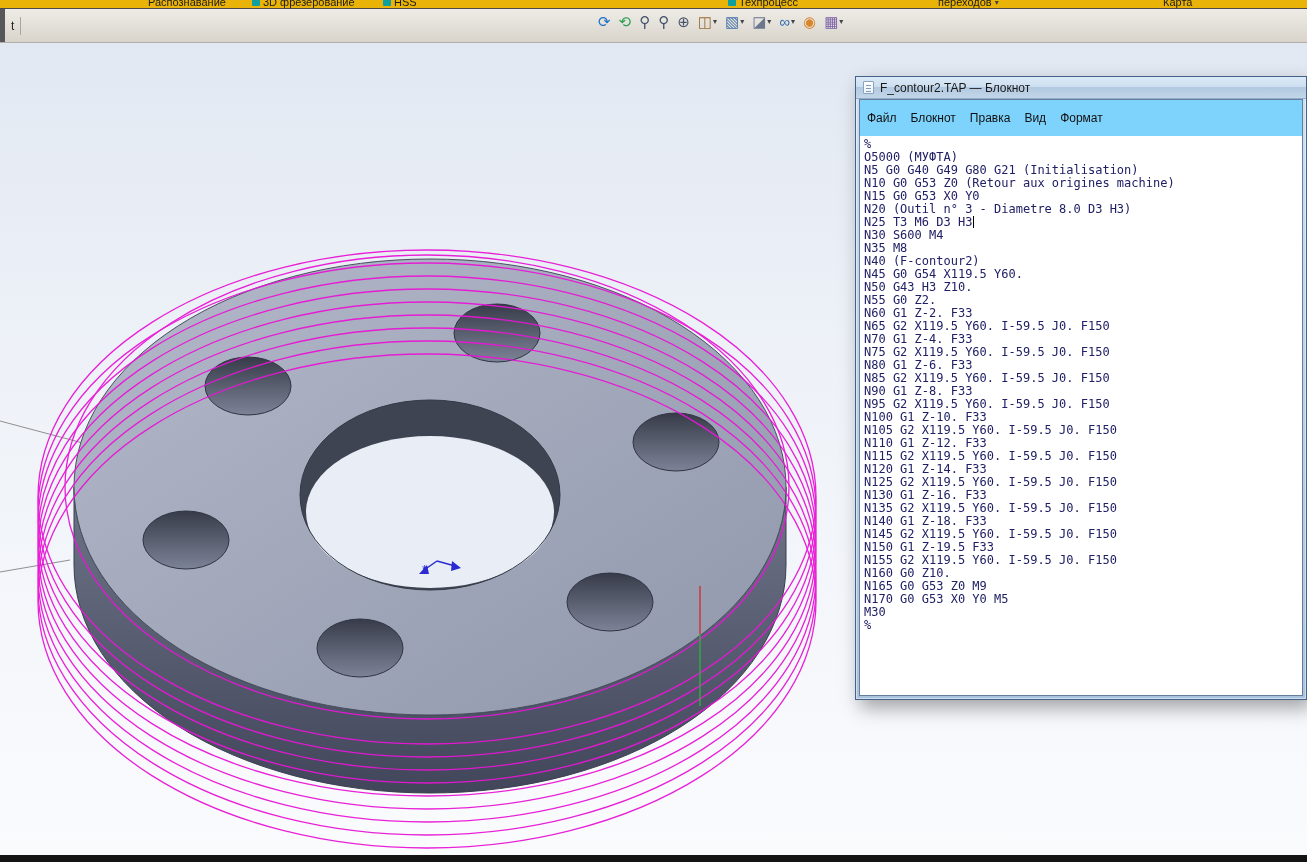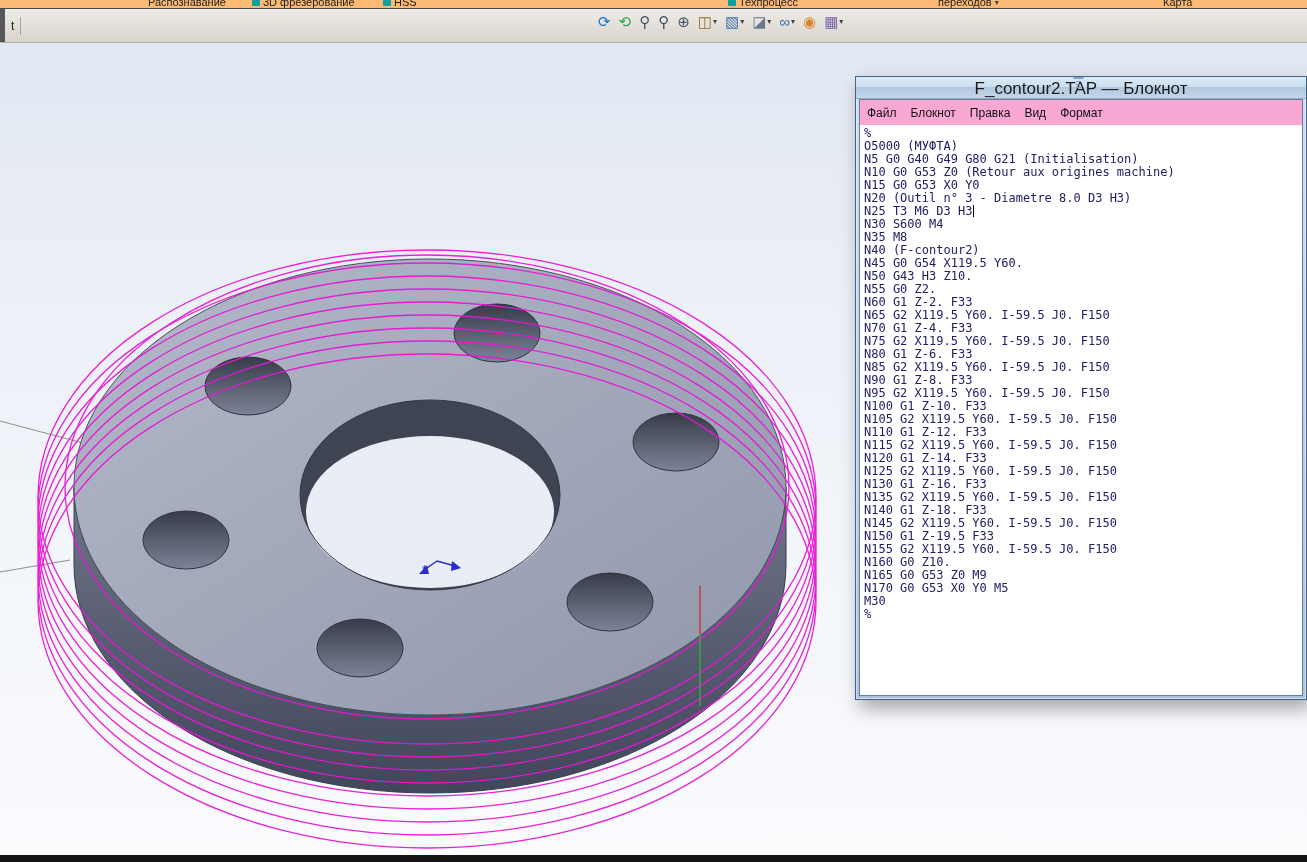--- a/index.html
+++ b/index.html
@@ -1,21 +1,21 @@
 <!DOCTYPE html>
 <html><head>
 <meta charset="utf-8">
 <style>
   * { margin:0; padding:0; box-sizing:border-box; }
   html,body { width:1307px; height:862px; overflow:hidden; background:#fff;
               font-family:"Liberation Sans", sans-serif; }
   #app { position:relative; width:1307px; height:862px; overflow:hidden; }
 
   
-  #ribbon-strip { position:relative; height:9px; background:#fdba74;
+  #ribbon-strip { position:relative; height:9px; background:#eab308;
                   border-bottom:1px solid #4a4a4a; overflow:hidden; }
   .ribbon-frag { position:absolute; top:-4px; font-size:11px; color:#1c1c1c;
                  white-space:nowrap; display:flex; align-items:center; gap:3px; }
   .ribbon-frag:nth-child(1){left:148px;}
   .ribbon-frag:nth-child(2){left:252px;}
   .ribbon-frag:nth-child(3){left:383px;}
   .ribbon-frag:nth-child(4){left:728px;}
   .ribbon-frag:nth-child(5){left:938px;}
   .ribbon-frag:nth-child(6){left:1163px;}
   .frag-icon { width:8px; height:8px; background:#0f9f9f; border-radius:1px; display:inline-block; }
@@ -41,28 +41,28 @@
   #viewport svg.scene { position:absolute; inset:0; width:100%; height:100%; }
 
   
   #notepad { position:absolute; left:855px; top:33px; width:452px; height:624px;
              background:linear-gradient(#cfe0f2,#a9c3de);
              border:1px solid #44618a;
              box-shadow:0 0 0 1px rgba(255,255,255,.45) inset, 5px 8px 18px rgba(0,0,0,.35); }
   #np-titlebar { height:22px; display:flex; align-items:center; padding:0 7px;
                  background:linear-gradient(#dcEAf7 0%, #cddff0 45%, #b2c9e0 50%, #c3d6e9 100%);
                  background:linear-gradient(#dceaf7 0%, #cddff0 45%, #b2c9e0 50%, #c3d6e9 100%);
-                 border-bottom:1px solid #93adc8; font-size:17px; color:#1a1a1a;flex-direction:column; }
+                 border-bottom:1px solid #93adc8; font-size:12px; color:#1a1a1a; }
   .np-icon { width:11px; height:13px; background:linear-gradient(#ffffff,#eef3f9);
              border:1px solid #8aa3c0; border-radius:1px; margin-right:6px; position:relative; }
   .np-icon::after { content:""; position:absolute; left:2px; right:2px; top:3px; height:7px;
                     background:repeating-linear-gradient(180deg,#7d9cc0 0 1px, transparent 1px 3px); }
   #np-client { position:absolute; left:3px; right:3px; top:22px; bottom:3px;
                border:1px solid #64809c; background:#fff; display:flex; flex-direction:column; }
-  #np-menubar { height:25px; background:#f9a8d4; display:flex; align-items:center; }
+  #np-menubar { height:36px; background:#7dd3fc; display:flex; align-items:center; }
   .menu-item { padding:2px 7px; font-size:12px; color:#111; cursor:default; }
   #np-text { flex:1; overflow:hidden; padding:2px 0 0 4px; white-space:pre;
              font-family:"DejaVu Sans Mono", monospace; font-size:12px; line-height:13px;
              color:#202066; }
   .code-line { height:13px; }
   .caret { display:inline-block; width:1px; height:12px; background:#000;
            vertical-align:-2px; margin-left:1px; }
 
   
   #bottom-strip { height:7px; background:#141414; }

